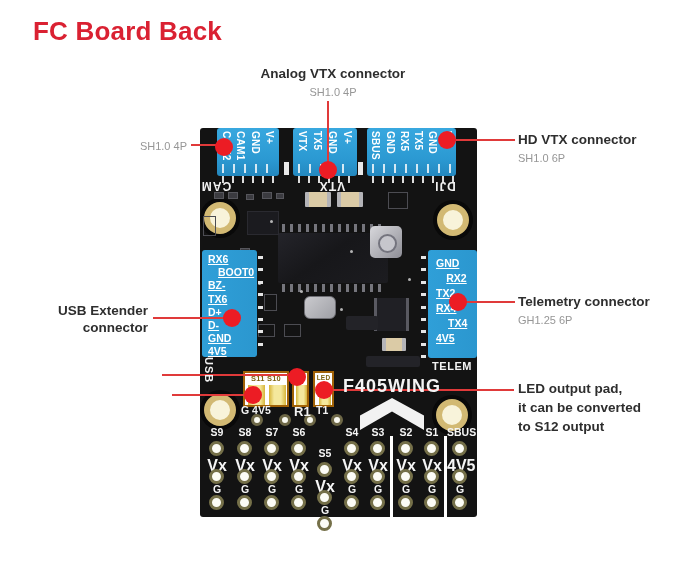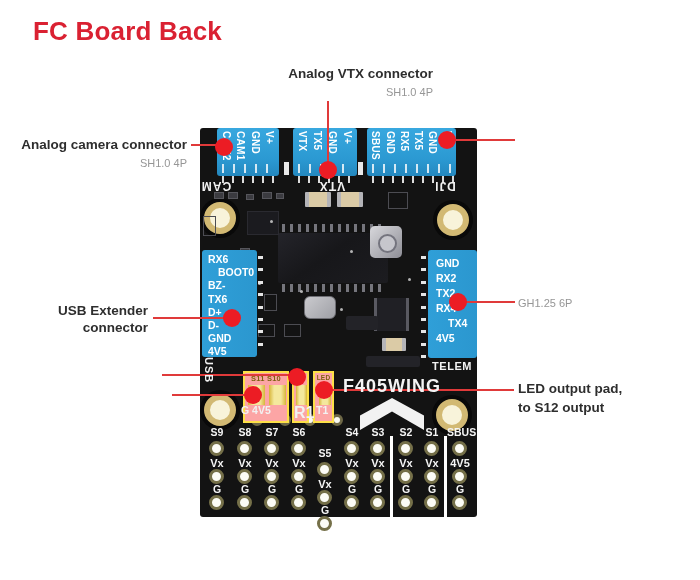--- a/index.html
+++ b/index.html
@@ -5,21 +5,21 @@
   * { margin:0; padding:0; box-sizing:border-box; }
   body { background:#ffffff; font-family:"Liberation Sans", sans-serif; }
   .canvas { position:relative; width:700px; height:580px; background:#ffffff; overflow:hidden; }
 
   .title { position:absolute; left:33px; top:16px; font-size:26px; font-weight:bold; color:#da2132; letter-spacing:.2px; }
 
   
   .ann { position:absolute; font-size:13.5px; font-weight:bold; color:#2e2e2e; line-height:17px; }
   .ann .sub { font-size:11px; color:#969696; font-weight:normal; margin-top:2px; }
   .ann.r { text-align:right; }
-  .ann.c { text-align:right; }
+  .ann.c { text-align:center; }
 
   
   .cline { position:absolute; background:#e03a3a; z-index:4; }
   .cdot { position:absolute; width:18px; height:18px; border-radius:50%; background:#ec1c24; z-index:9; }
 
   
   .board { position:absolute; left:200px; top:128px; width:277px; height:389px; background:#131313; border-radius:3px; }
 
   .mh { position:absolute; width:32px; height:32px; border-radius:50%; background:#f8f3da; border:6px solid #d2b973; box-shadow:0 0 0 4px #090909; z-index:2; }
 
@@ -27,81 +27,86 @@
   .conn .pin { writing-mode:vertical-rl; font-size:10px; font-weight:bold; color:#ffffff; padding-top:3px; letter-spacing:.3px; }
   .cticks { position:absolute; left:5px; right:5px; bottom:3px; height:9px; background:repeating-linear-gradient(90deg, rgba(255,255,255,.8) 0 2.5px, transparent 2.5px 11px); }
   .btick { position:absolute; top:47px; height:8px; background:repeating-linear-gradient(90deg,#dddddd 0 2px,transparent 2px 10px); z-index:2; }
   .gapbar { position:absolute; width:5px; height:13px; top:34px; background:#e9e9e9; z-index:2; }
 
   .silk { position:absolute; color:#f2f2f2; font-weight:bold; z-index:5; }
   .silk.flip { transform:rotate(180deg); }
   .silk.vert { writing-mode:vertical-rl; }
 
   .sideconn { position:absolute; top:122px; border-radius:3px; background:linear-gradient(90deg,#2f9fd8 0%,#2b97cf 100%); z-index:3; }
-  .sideconn .sp { font-size:10.5px; font-weight:bold; color:#ffffff; }
+  .sideconn .sp { font-size:10.5px; font-weight:bold; color:#ffffff;text-decoration:underline; }
   .sideticks { position:absolute; width:5px; background:repeating-linear-gradient(180deg,#e6e6e6 0 3px,transparent 3px 12.4px); z-index:2; }
 
   
   .chip { position:absolute; left:78px; top:105px; width:110px; height:50px; background:linear-gradient(145deg,#24242a,#17171a 45%,#1c1c20); border-radius:2px; z-index:2; }
   .chipticks { position:absolute; left:82px; width:102px; height:8px; background:repeating-linear-gradient(90deg,#75757c 0 3px,transparent 3px 8px); z-index:2; }
   .btn { position:absolute; left:170px; top:98px; width:32px; height:32px; border-radius:5px; background:linear-gradient(135deg,#d8d8dc,#8e8e96); z-index:2; }
   .btn::after { content:""; position:absolute; left:8px; top:8px; width:15px; height:15px; border-radius:50%; background:#c6c6cc; border:2px solid #74747e; }
   .xtal { position:absolute; left:104px; top:168px; width:32px; height:23px; border-radius:6px; background:linear-gradient(135deg,#cacace,#9fa0a6); border:1px solid #6f6f75; z-index:2; }
   .ic8 { position:absolute; left:48px; top:84px; width:30px; height:22px; background:#1b1b1f; box-shadow:0 0 0 1px #2a2a30; z-index:2; }
   .icr { position:absolute; left:177px; top:170px; width:29px; height:33px; background:#202025; box-shadow:-3px 0 0 #5a5a62, 3px 0 0 #5a5a62; z-index:2; }
   .tcap { position:absolute; background:linear-gradient(90deg,#b4b4b8 0 4px,#dbcba6 4px calc(100% - 4px),#b4b4b8 calc(100% - 4px)); border-radius:1px; z-index:2; }
   .res { position:absolute; background:#3b3b40; border:1px solid #56565c; z-index:2; }
   .brk { position:absolute; border:1px solid #4c4c52; z-index:2; }
   .dkp { position:absolute; background:#232328; border-radius:2px; z-index:2; }
   .via { position:absolute; width:3px; height:3px; border-radius:50%; background:#cfcfcf; opacity:.85; z-index:2; }
 
   
-  .padg { position:absolute; top:243px; height:52px; border:2px solid #fde047; background:#fca5a5; text-align:center; z-index:3; }
+  .padg { position:absolute; top:243px; height:36px; border:2px solid #a16207; background:#ffffff; text-align:center; z-index:3; }
   .padg .ptop { display:block; font-size:7.5px; font-weight:bold; color:#7e6210; letter-spacing:.2px; padding-top:1px; }
   .ipad { position:absolute; top:12px; height:20px; background:linear-gradient(90deg,#d7b53a,#f4e89d 30%,#f4e89d 70%,#d7b53a); }
 
   .sph { position:absolute; width:12px; height:12px; border-radius:50%; border:3px solid #6e6847; background:#fafaf2; z-index:2; }
 
   .logo { position:absolute; left:143px; top:248px; font-size:18px; font-weight:bold; letter-spacing:1px; color:#f4f4f4; z-index:5; }
   .chev { position:absolute; left:160px; top:270px; width:64px; height:32px; background:#f2f2f2; clip-path:polygon(50% 0%,100% 55%,100% 100%,50% 42%,0% 100%,0% 55%); z-index:3; }
 
   
   .pcol { position:absolute; top:298px; width:26px; height:90px; text-align:center; z-index:3; }
   .pcol span { position:absolute; left:0; right:0; font-weight:bold; color:#f5f5f5; }
   .pcol .ps { top:0; font-size:10.5px; }
-  .pcol .pv { top:31px; font-size:11px; }
+  .pcol .pv { top:31px; font-size:16px; }
   .pcol .pg { top:57px; font-size:10.5px; }
   .ph { position:absolute; left:5px; width:15px; height:15px; border-radius:50%; background:#fcfcf6; border:3.5px solid #757049; }
   .ph.h1 { top:15px; } .ph.h2 { top:43px; } .ph.h3 { top:69px; }
   .divider { position:absolute; top:308px; width:3px; height:81px; background:#ffffff; z-index:4; }
 </style>
 </head>
 <body>
 
 <div class="canvas">
 
   <div class="title">FC Board Back</div>
 
   <div class="ann c" style="left:233px; top:65px; width:200px;">
     <div>Analog VTX connector</div>
     <div class="sub">SH1.0 4P</div>
   </div>
   <div class="ann r" style="right:513px; top:136px;">
-    <div>Analog camera connector</div>
     <div class="sub">SH1.0 4P</div>
+  </div>
+  <div class="ann" style="left:518px; top:131px;">
+    <div>HD VTX connector</div>
+    <div class="sub">SH1.0 6P</div>
   </div>
   <div class="ann r" style="right:552px; top:302px;">
     <div>USB Extender</div>
     <div>connector</div>
   </div>
   <div class="ann" style="left:518px; top:293px;">
+    <div>Telemetry connector</div>
     <div class="sub">GH1.25 6P</div>
   </div>
   <div class="ann" style="left:518px; top:379px; line-height:19px;">
     <div>LED output pad,</div>
+    <div>it can be converted</div>
     <div>to S12 output</div>
   </div>
 
   <div class="board">
 
     <div class="conn" style="left:17px; width:62px;">
       <span class="pin">CAM2</span>
       <span class="pin">CAM1</span>
       <span class="pin">GND</span>
       <span class="pin">V+</span>
@@ -176,21 +181,21 @@
       <div class="sp" style="line-height:13.2px;">D+</div>
       <div class="sp" style="line-height:13.2px;">D-</div>
       <div class="sp" style="line-height:13.2px;">GND</div>
       <div class="sp" style="line-height:13.2px;">4V5</div>
     </div>
     <div class="sideticks" style="left:58px; top:128px; height:99px;"></div>
     <div class="silk vert" style="left:3px; top:229px; font-size:11px; letter-spacing:1px;">USB</div>
 
     <div class="sideconn" style="left:228px; width:49px; height:108px; padding:6px 0 0 8px;">
       <div class="sp" style="line-height:15px;">GND</div>
-      <div class="sp" style="line-height:15px;">RX2</div>
+      <div class="sp" style="line-height:15px;text-align:center;">RX2</div>
       <div class="sp" style="line-height:15px;">TX2</div>
       <div class="sp" style="line-height:15px;">RX4</div>
       <div class="sp" style="line-height:15px;margin-left:12px;">TX4</div>
       <div class="sp" style="line-height:15px;">4V5</div>
     </div>
     <div class="sideticks" style="left:221px; top:128px; height:104px;"></div>
     <div class="silk" style="left:230px; top:232px; width:44px; font-size:11px; letter-spacing:.5px; text-align:center;">TELEM</div>
 
     <div class="padg" style="left:43px; width:46px;">
       <span class="ptop">S11 S10</span>
@@ -199,21 +204,21 @@
     </div>
     <div class="padg" style="left:92px; width:17px;">
       <span class="ptop">G</span>
       <div class="ipad" style="left:2px; width:11px;"></div>
     </div>
     <div class="padg" style="left:113px; width:21px;">
       <span class="ptop" style="font-size:6.5px;">LED</span>
       <div class="ipad" style="left:4px; width:12px;"></div>
     </div>
     <div class="silk" style="left:41px; top:276px; font-size:10.5px;">G 4V5</div>
-    <div class="silk" style="left:94px; top:276px; font-size:16px;">R1</div>
+    <div class="silk" style="left:94px; top:276px; font-size:13px;">R1</div>
     <div class="silk" style="left:116px; top:276px; font-size:10.5px;">T1</div>
     <div class="sph" style="left:51px; top:286px;"></div>
     <div class="sph" style="left:79px; top:286px;"></div>
     <div class="sph" style="left:104px; top:286px;"></div>
     <div class="sph" style="left:131px; top:286px;"></div>
 
     <div class="logo">F405WING</div>
     <div class="chev"></div>
 
     <div class="pcol" style="left:4px;">

